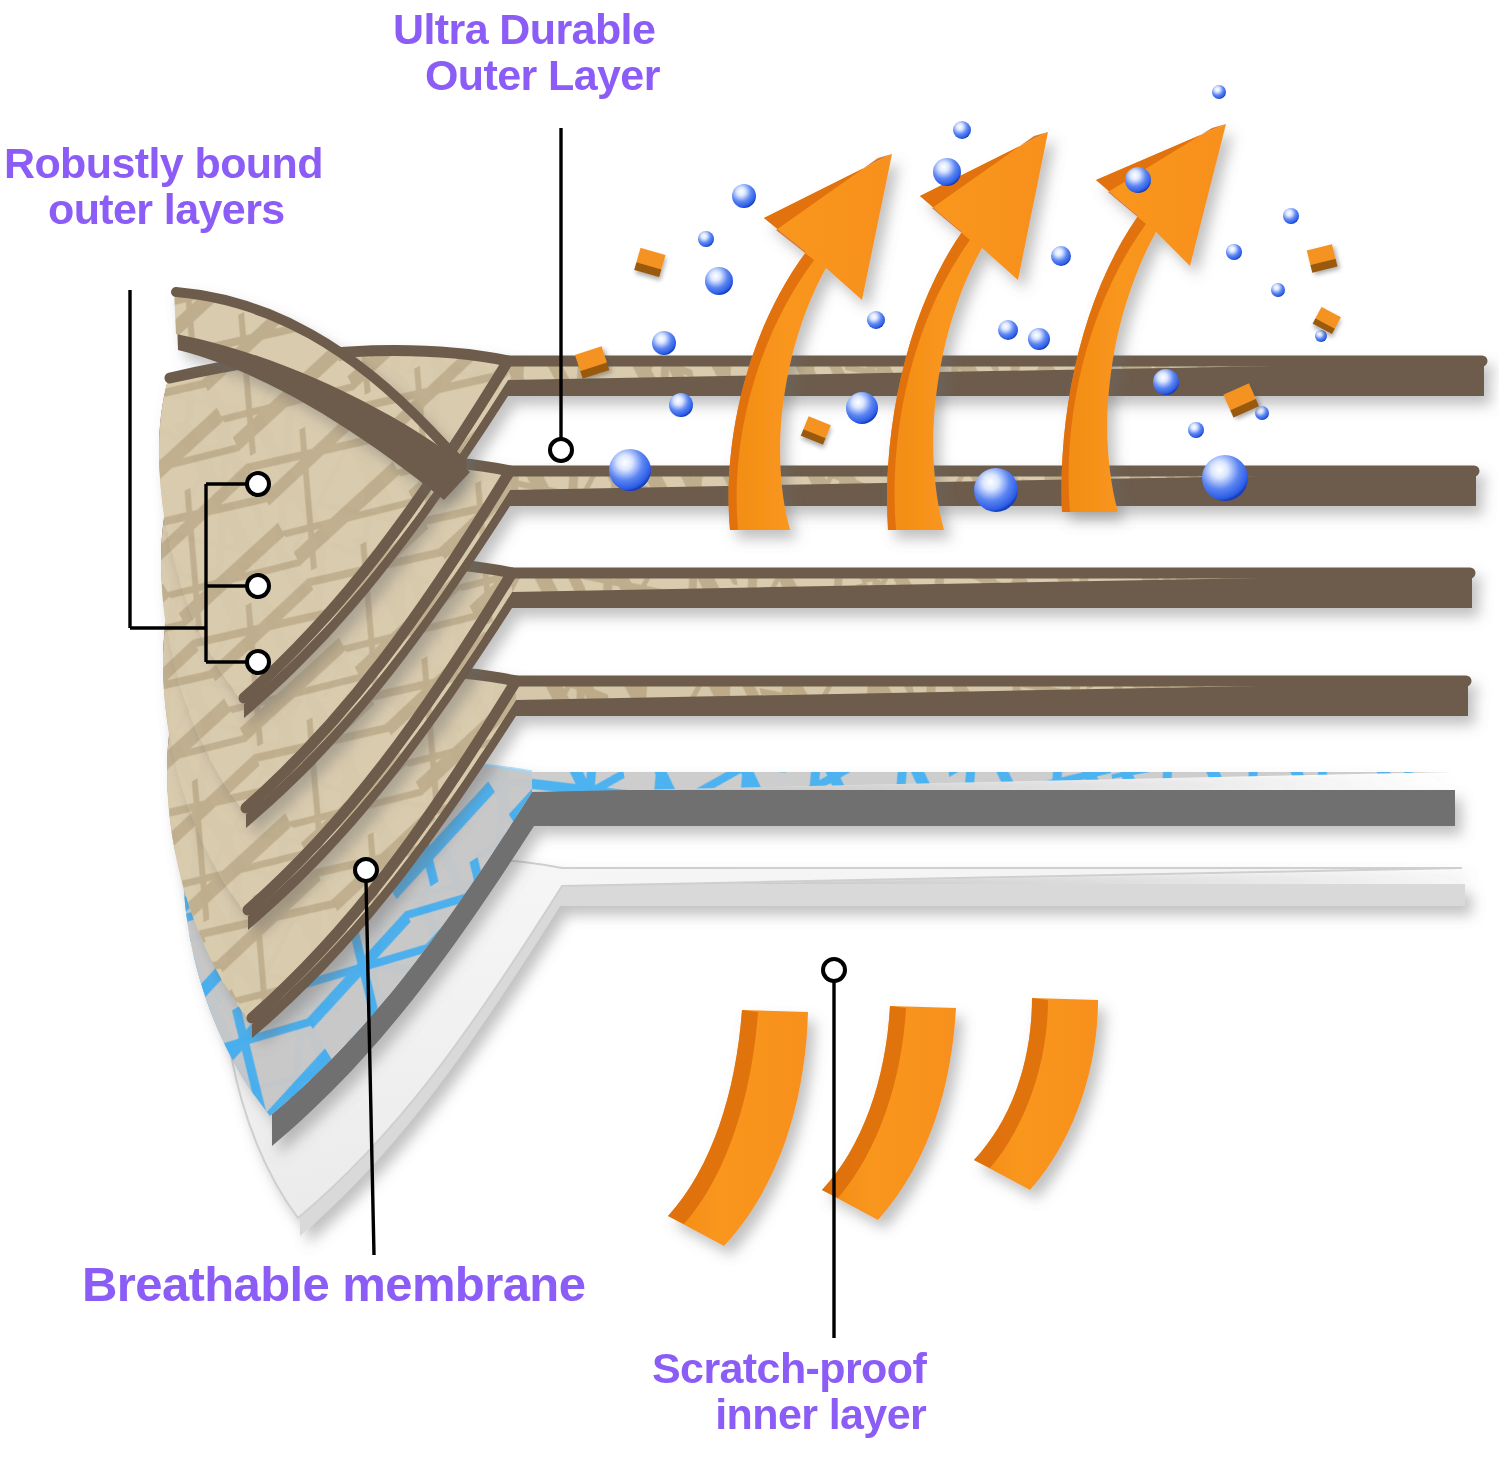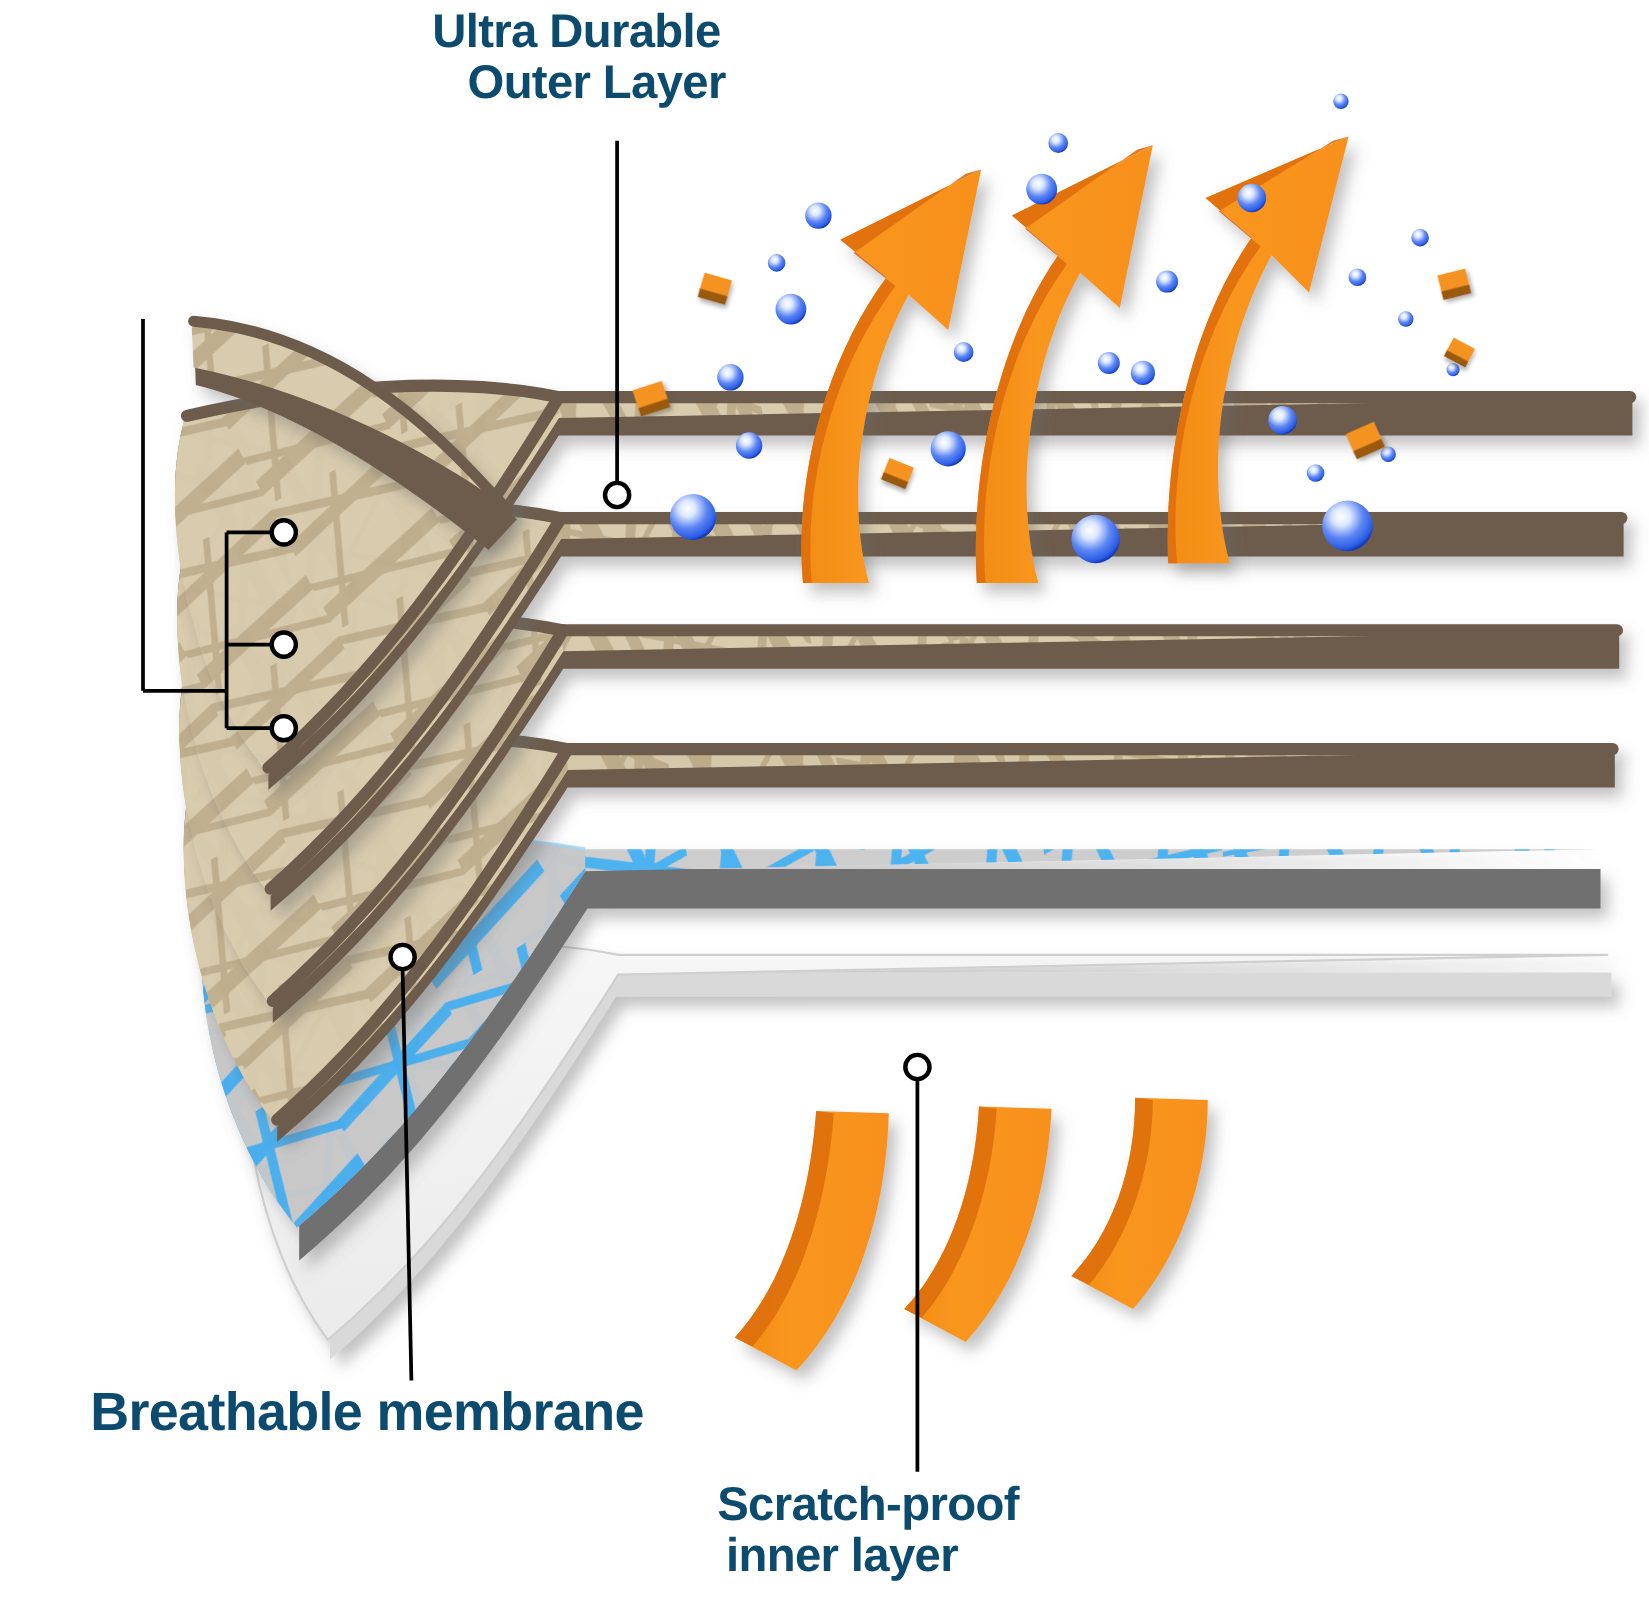--- a/index.html
+++ b/index.html
@@ -9,34 +9,34 @@
     font-family:"Liberation Sans", sans-serif;
     position:relative; overflow:hidden;
   }
   #stage { position:absolute; inset:0; }
   svg.diagram { position:absolute; left:0; top:0; width:1499px; height:1463px; display:block; }
 
   .lbl {
     position:absolute;
     font-family:"Liberation Sans", sans-serif;
     font-weight:bold;
-    color:#0c4a6e;
+    color:#8b5cf6;
     line-height:1.08;
     letter-spacing:-0.6px;
     white-space:nowrap;
     -webkit-font-smoothing:antialiased;
   }
   .lbl-ultra      { left:393px; top:6px;    font-size:43px; text-align:left; }
   .lbl-ultra span { display:block; }
   .lbl-ultra span.l2 { margin-left:32px; }
   .lbl-robust     { left:4px;  top:140px;  font-size:43px; }
   .lbl-robust span{ display:block; }
   .lbl-robust span.l2 { margin-left:44px; }
   .lbl-breathable { left:82px; top:1258px; font-size:49px; }
-  .lbl-scratch    { left:652px;top:1345px; font-size:43px; text-align:left; }
+  .lbl-scratch    { left:652px;top:1345px; font-size:43px; text-align:right; }
   .lbl-scratch span { display:block; }
   .lbl-scratch span.l2 { margin-left:8px; }
 </style>
 </head>
 <body>
 
 <div id="stage">
 
   <svg class="diagram" viewBox="0 0 1499 1463">
     <defs>
@@ -430,20 +430,24 @@
         <circle cx="834" cy="970" r="11" fill="#ffffff" stroke="#000000" stroke-width="4"></circle>
       </g>
     </g>
   </svg>
 
   <div class="lbl lbl-ultra">
     <span class="l1">Ultra Durable</span>
     <span class="l2">Outer Layer</span>
   </div>
 
+  <div class="lbl lbl-robust">
+    <span class="l1">Robustly bound</span>
+    <span class="l2">outer layers</span>
+  </div>
 
   <div class="lbl lbl-breathable">
     <span class="l1">Breathable membrane</span>
   </div>
 
   <div class="lbl lbl-scratch">
     <span class="l1">Scratch-proof</span>
     <span class="l2">inner layer</span>
   </div>
 

